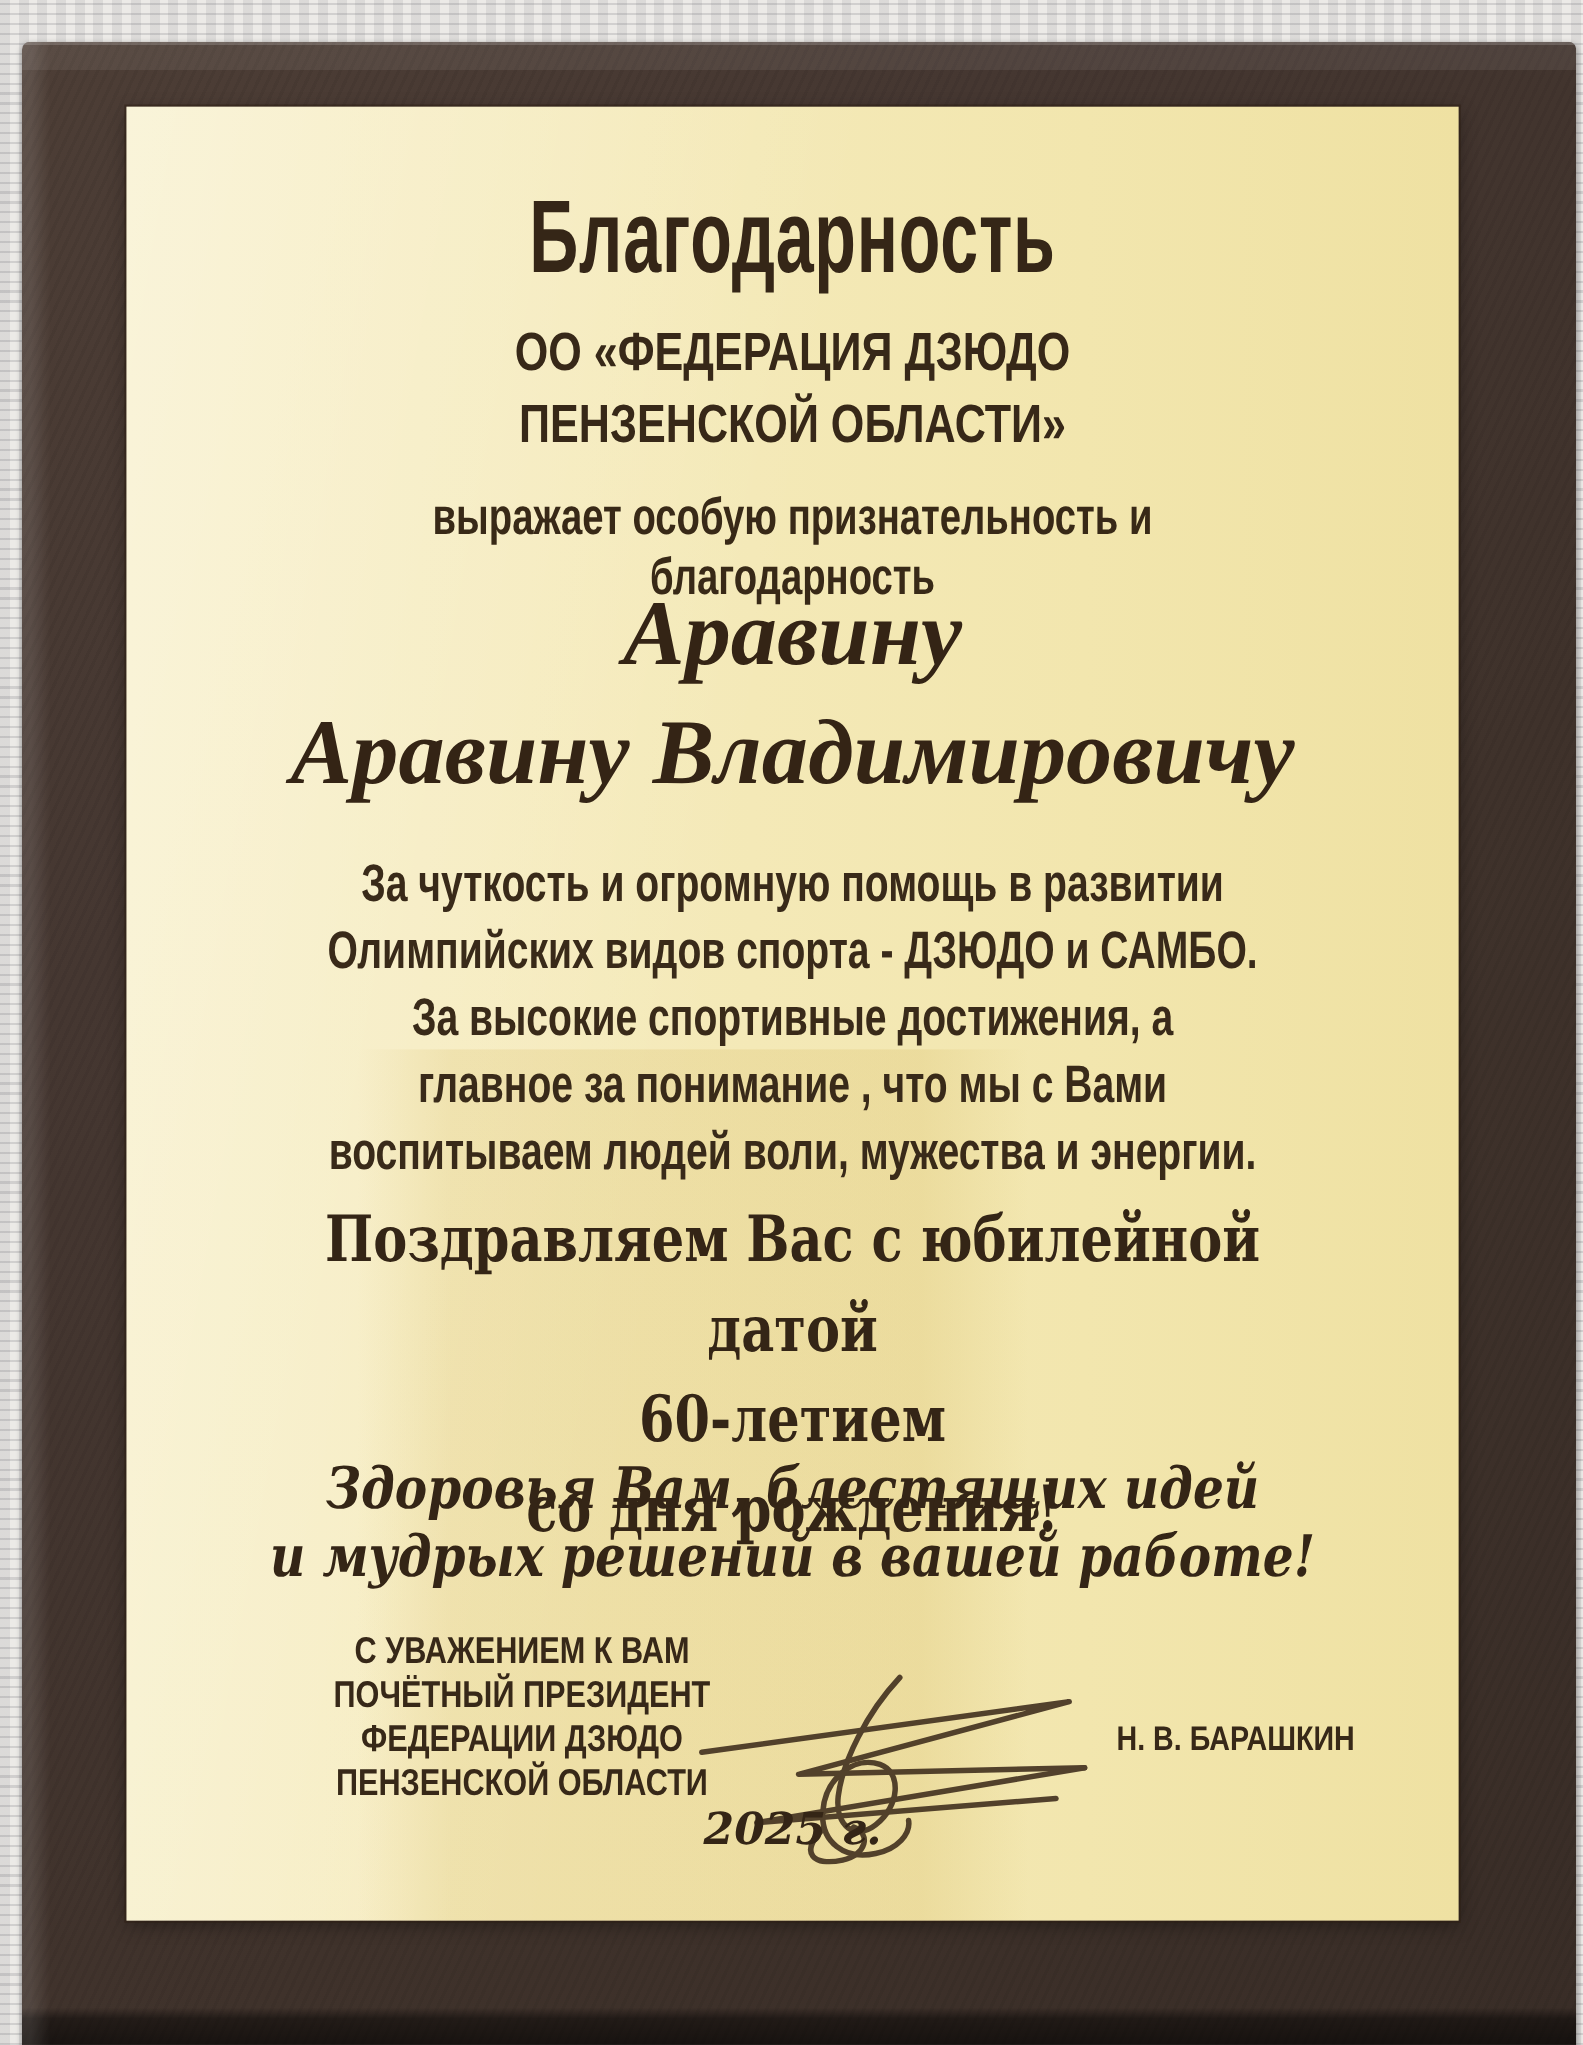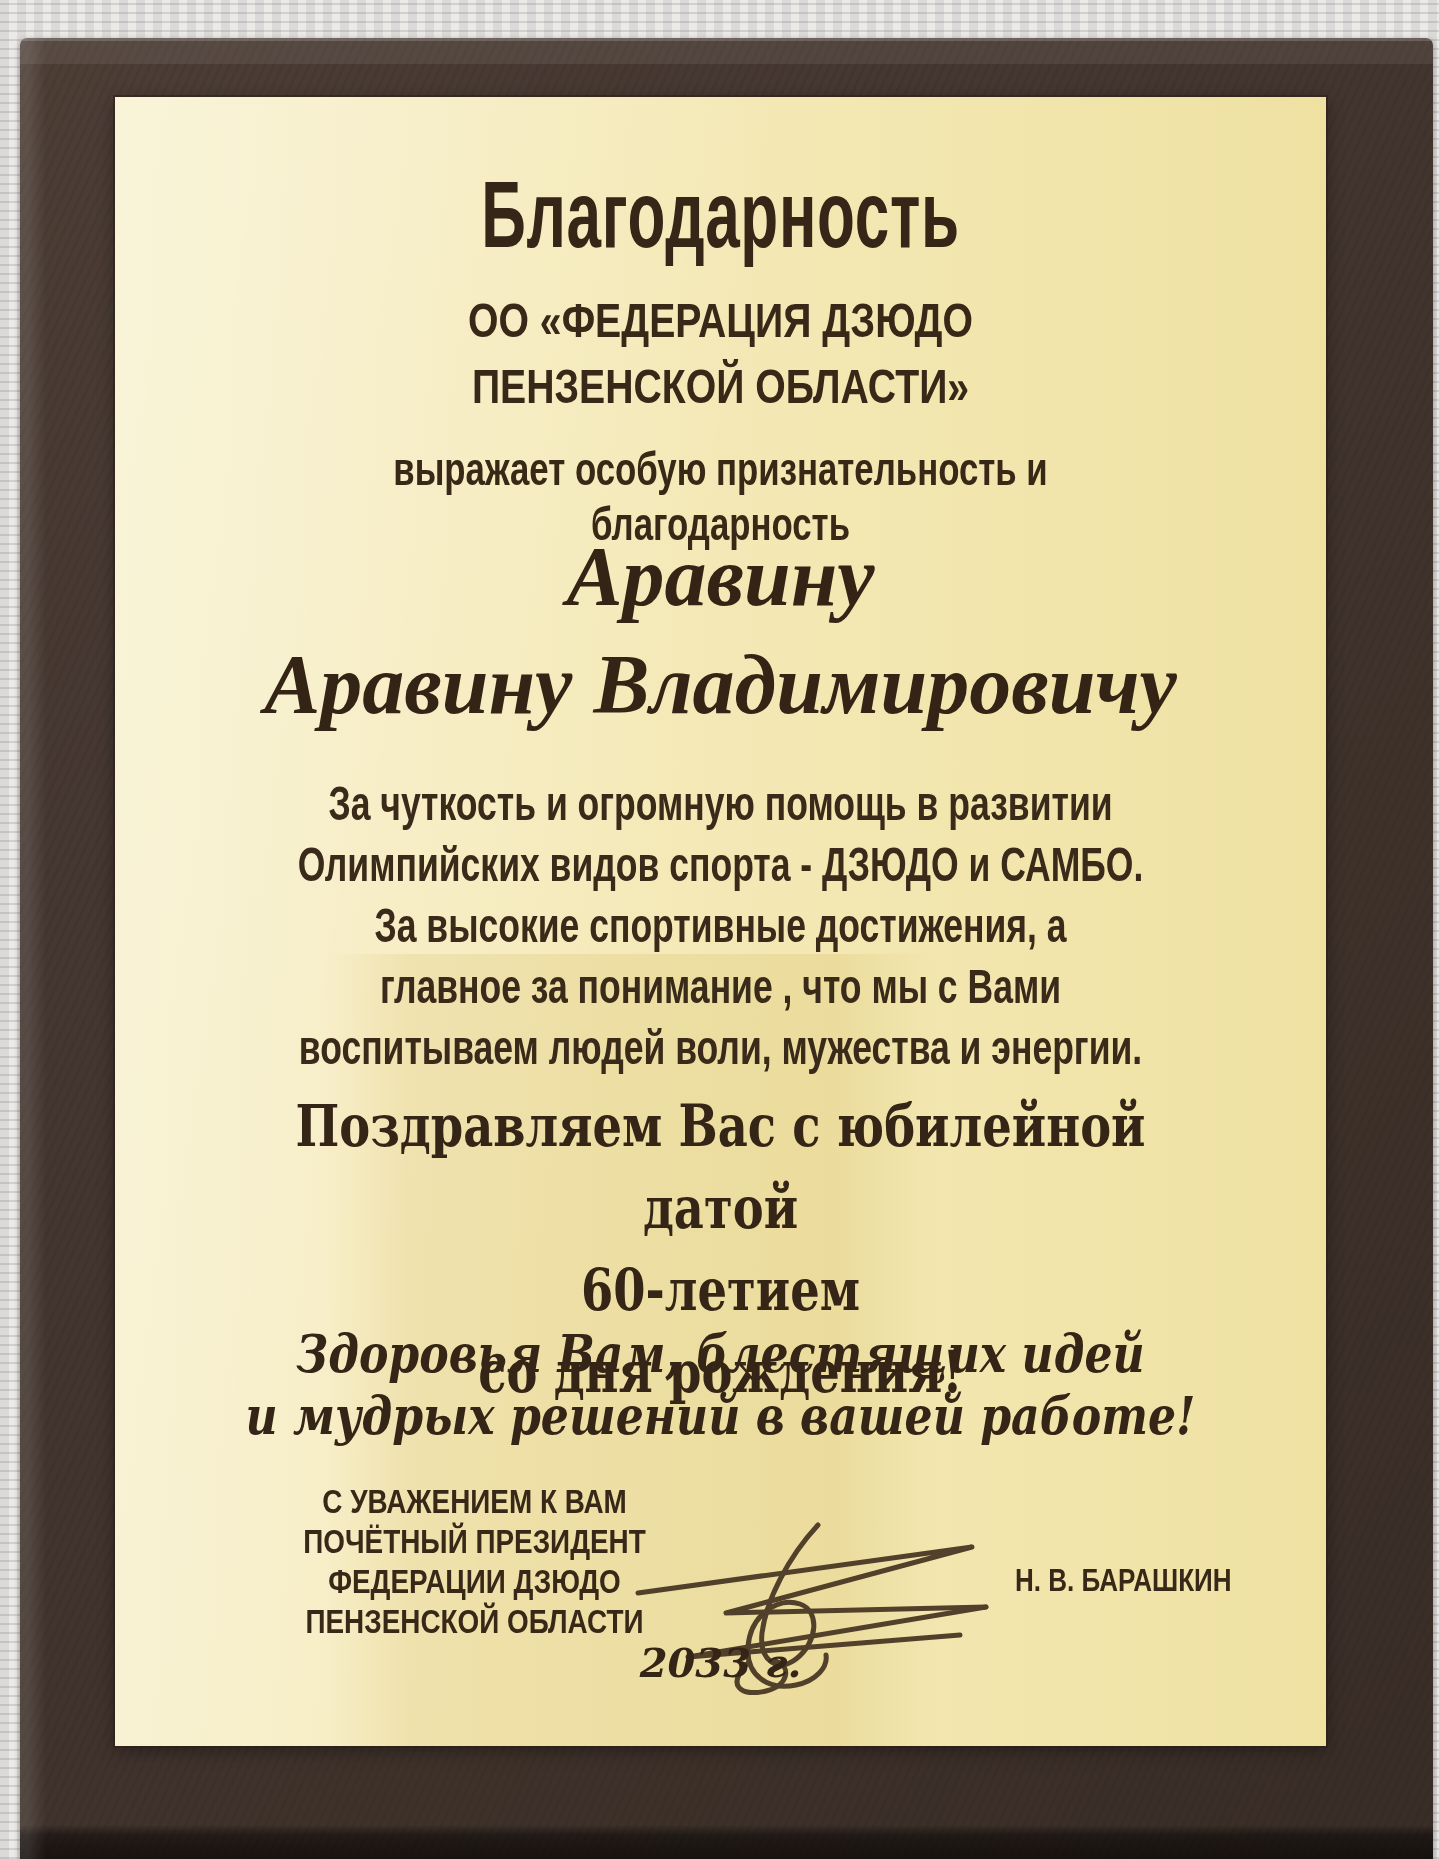--- a/index.html
+++ b/index.html
@@ -149,15 +149,15 @@
           <path d="M188 10 C158 42 136 86 132 118 C129 146 148 158 166 144 C188 127 190 96 170 89 C146 81 120 102 118 132 C116 160 138 176 166 170 C186 166 198 152 196 140"></path>
           <path d="M8 78 L342 32 L96 98 L356 92"></path>
           <path d="M356 92 L58 142 L330 120"></path>
           <path d="M118 148 C96 170 110 182 136 176 C158 171 162 152 146 146"></path>
         </g>
       </svg>
     </div>
 
     <div class="signer">Н. В. БАРАШКИН</div>
 
-    <div class="tblock year">2033 г.</div>
+    <div class="tblock year">2025 г.</div>
   </div>
 </div>
 
 </body></html>

